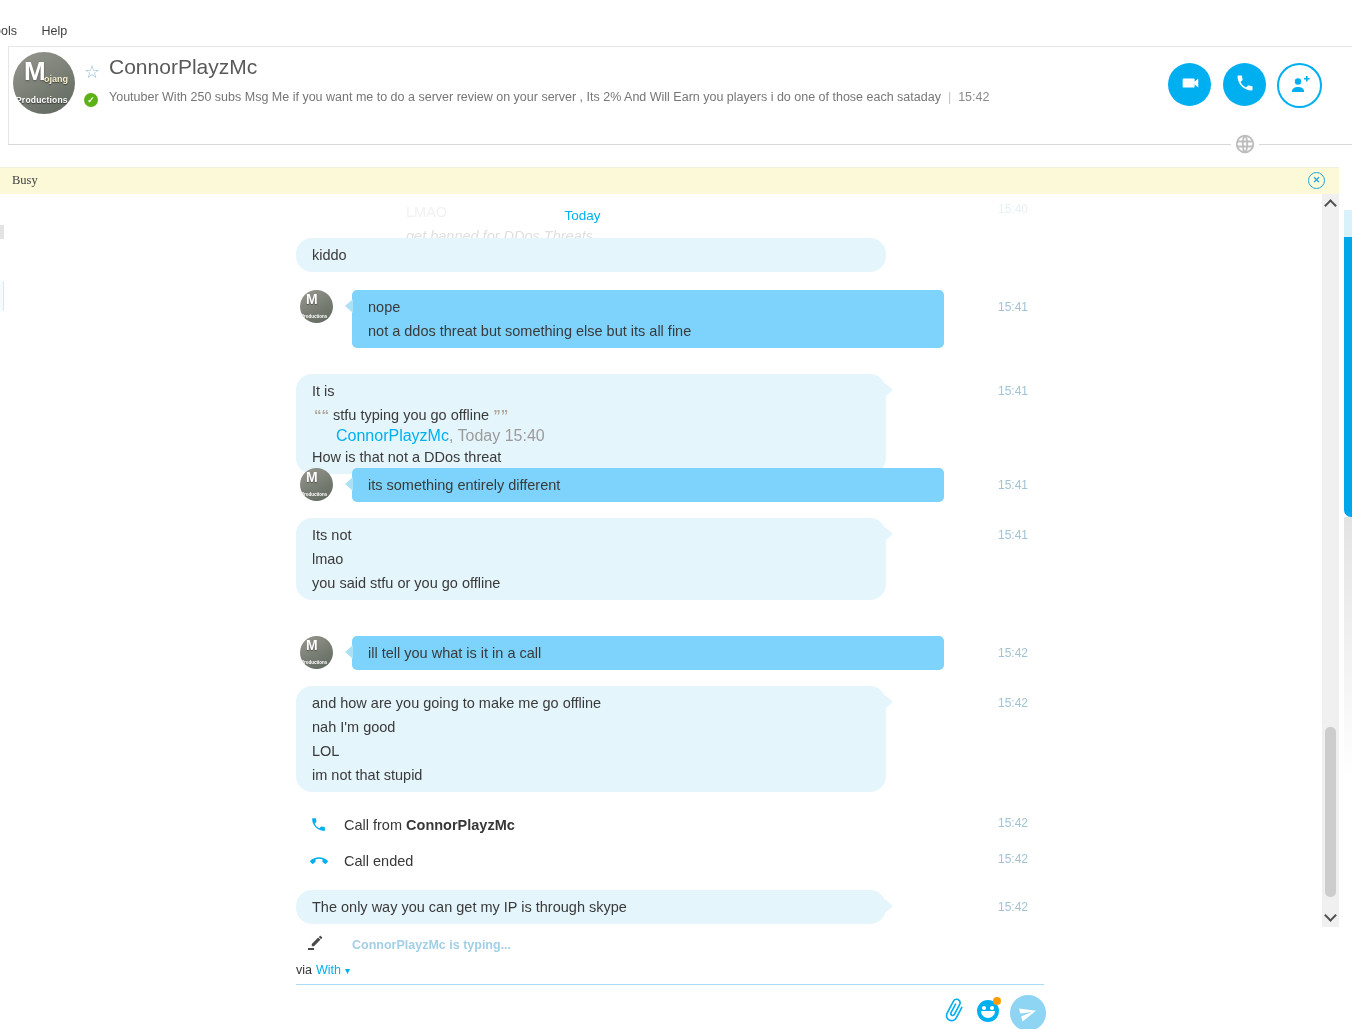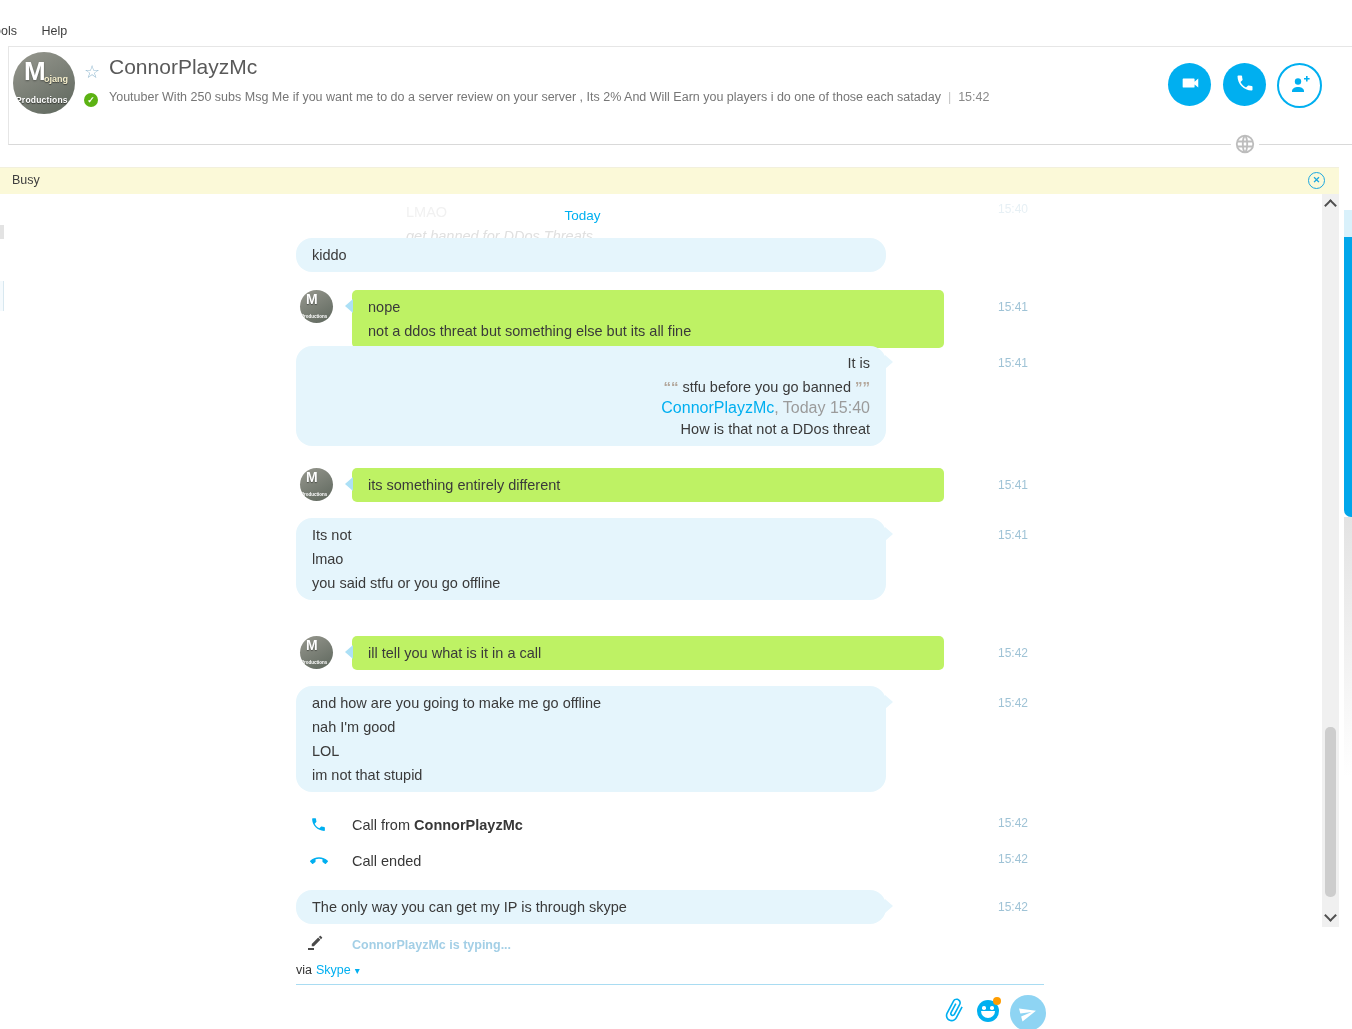--- a/index.html
+++ b/index.html
@@ -32,33 +32,33 @@
   .hdr-btn.video{left:1159px;}
   .hdr-btn.call{left:1214px;}
   .hdr-btn.add{left:1268px;width:41px;height:41px;background:#fff;border:2px solid #00aff0;}
 
   
   .globe-wrap{position:absolute;left:1231px;top:130px;width:28px;height:27px;background:#fff;
               display:flex;align-items:center;justify-content:center;cursor:pointer;}
 
   
   .banner{position:absolute;left:0;top:167px;width:1339px;height:41px;background:#fbf9d8;
-          border-top:1px solid #eceadfa0;border-bottom:1px solid #e9e6c0;box-sizing:border-box;}
+          border-top:1px solid #eceadfa0;border-bottom:1px solid #e9e6c0;box-sizing:border-box;font-family:Liberation Serif, serif;}
   .banner-text{position:absolute;left:12px;top:0;line-height:25px;font-size:12.5px;color:#3e3e3e;}
   .banner-close{position:absolute;left:1308px;top:4px;width:15px;height:15px;border:1.5px solid #1ba7e0;border-radius:50%;
                 color:#1ba7e0;font-size:9px;font-weight:bold;text-align:center;line-height:15px;cursor:pointer;}
 
   
   .chat{position:absolute;left:0;top:194px;width:1322px;height:734px;overflow:hidden;background:#fff;}
   .today{position:absolute;top:14px;left:0;width:1165px;text-align:center;color:#00b0f0;font-size:13.5px;}
   .msgs{position:absolute;left:296px;top:0;width:740px;height:734px;}
   .row{position:absolute;left:0;width:740px;}
   .b{position:relative;border-radius:5px;padding:5px 16px;font-size:14.5px;line-height:24px;color:#3a3a3a;}
   .b.out{width:558px;background:#e5f5fc;border-radius:16px;}
-  .b.in{margin-left:56px;width:560px;background:#bef264;}
+  .b.in{margin-left:56px;width:560px;background:#7dd3fc;}
   .tail-out:after{content:"";position:absolute;right:-7px;top:9px;width:0;height:0;
                   border-top:7px solid transparent;border-bottom:7px solid transparent;border-left:8px solid #e5f5fc;}
   .tail-in:after{content:"";position:absolute;left:-7px;top:9px;width:0;height:0;
                  border-top:7px solid transparent;border-bottom:7px solid transparent;border-right:8px solid #ace0f6;}
   .time{position:absolute;left:702px;top:10px;font-size:12px;color:#9fc3d6;white-space:nowrap;}
   .time-ev{top:2px;}
   .time-faded{color:#e7f0f5;top:2px;}
   .av{position:absolute;left:4px;top:0;width:33px;height:33px;border-radius:50%;overflow:hidden;
       background:linear-gradient(150deg,#97988f,#5d665c);}
   .av .avm-m{position:absolute;left:6px;top:1px;color:#fff;font-weight:bold;font-size:14px;text-shadow:0 1px 1px rgba(0,0,0,.4);}
@@ -66,21 +66,21 @@
   .faded-line{margin-left:110px;font-size:14.5px;line-height:24px;}
   .f1{color:#f1f1f1;}
   .f2{color:#e0e0e0;font-style:italic;}
   .q{margin:0 0 0 2px;}
   .qline{line-height:24px;font-size:14.5px;color:#3a3a3a;}
   .qmark{color:#b3a79b;font-weight:bold;font-size:15px;}
   .qattr{margin-left:22px;font-size:16px;line-height:18px;}
   .qauthor{color:#00aff0;cursor:pointer;}
   .qmeta{color:#9b9b9b;}
   .ev-ic{position:absolute;left:14px;top:2px;width:18px;height:18px;}
-  .ev-tx{position:absolute;left:56px;top:0;font-size:14.5px;line-height:22px;color:#383838;}
+  .ev-tx{position:absolute;left:48px;top:0;font-size:14.5px;line-height:22px;color:#383838;}
   .ev-tx b{font-weight:bold;}
 
   
   .sbar{position:absolute;left:1322px;top:194px;width:17px;height:733px;background:#f0f0f0;}
   .chev{position:absolute;left:4px;width:7px;height:7px;border-left:2px solid #4f4f4f;border-top:2px solid #4f4f4f;cursor:pointer;}
   .chev.up{top:7px;transform:rotate(45deg);}
   .chev.down{bottom:7px;transform:rotate(225deg);}
   .sthumb{position:absolute;left:3px;top:533px;width:11px;height:170px;background:#cdcdcd;border-radius:5px;cursor:pointer;}
 
   
@@ -183,25 +183,25 @@
           <div class="av">
             <span class="avm-m">M</span>
             <span class="avm-p">Productions</span>
           </div>
           <div class="b in tail-in">
             <div class="ln">nope</div>
             <div class="ln">not a ddos threat but something else but its all fine</div>
           </div>
           <span class="time">15:41</span>
         </div>
-        <div class="row" style="top: 152px; text-align: right;">
+        <div class="row" style="top: 180px;">
           <div class="b out tail-out">
             <div class="ln">It is</div>
             <div class="q">
-              <div class="qline"><span class="qmark">““</span><span class="qtxt"> stfu before you go banned </span><span class="qmark">””</span></div>
+              <div class="qline"><span class="qmark">““</span><span class="qtxt"> stfu typing you go offline </span><span class="qmark">””</span></div>
               <div class="qattr"><span class="qauthor">ConnorPlayzMc</span><span class="qmeta">, Today 15:40</span></div>
             </div>
             <div class="ln">How is that not a DDos threat</div>
           </div>
           <span class="time">15:41</span>
         </div>
         <div class="row" style="top: 274px;">
           <div class="av">
             <span class="avm-m">M</span>
             <span class="avm-p">Productions</span>
@@ -275,21 +275,21 @@
 
   <div class="typing-ic">
     <svg width="14" height="14" viewBox="0 0 24 24">
         <path fill="#4a4a4a" d="M3 17.25V21h3.75L17.81 9.94l-3.75-3.75L3 17.25zM20.71 7.04c.39-.39.39-1.02 0-1.41l-2.34-2.34c-.39-.39-1.02-.39-1.41 0l-1.83 1.83 3.75 3.75 1.83-1.83z"></path>
       </svg>
     <span class="bar"></span>
   </div>
   <div class="typing-tx">ConnorPlayzMc is typing...</div>
 
   <div class="via">
-    <span>via</span><span class="lnk">Skype</span><span class="caret">▾</span>
+    <span>via</span><span class="lnk">With</span><span class="caret">▾</span>
   </div>
   <div class="input-line"></div>
 
   <div class="clip">
     <svg width="26" height="26" viewBox="0 0 24 24">
         <path fill="#00aff0" d="M16.5 6v11.5c0 2.21-1.79 4-4 4s-4-1.79-4-4V5c0-1.38 1.12-2.5 2.5-2.5s2.5 1.12 2.5 2.5v10.5c0 .55-.45 1-1 1s-1-.45-1-1V6H10v9.5c0 1.38 1.12 2.5 2.5 2.5s2.5-1.12 2.5-2.5V5c0-2.21-1.79-4-4-4S7 2.79 7 5v12.5c0 3.04 2.46 5.5 5.5 5.5s5.5-2.46 5.5-5.5V6h-1.5z"></path>
       </svg>
   </div>
   <div class="emoji">
     <span class="eye e1"></span>

